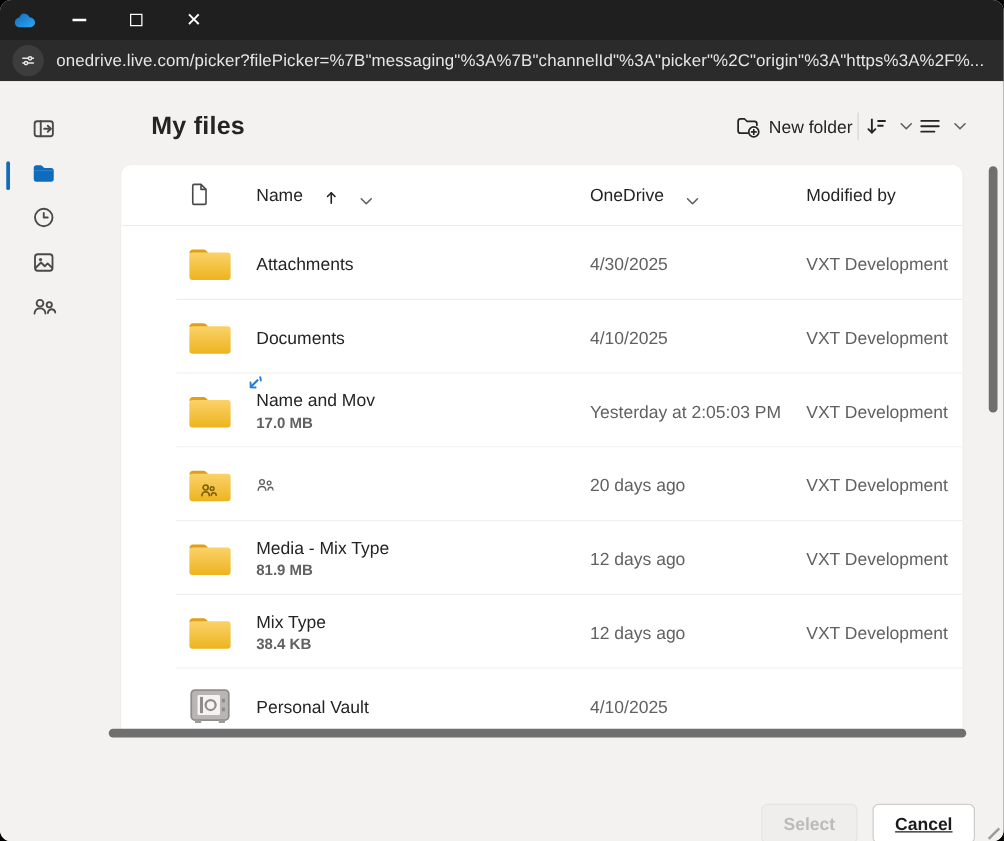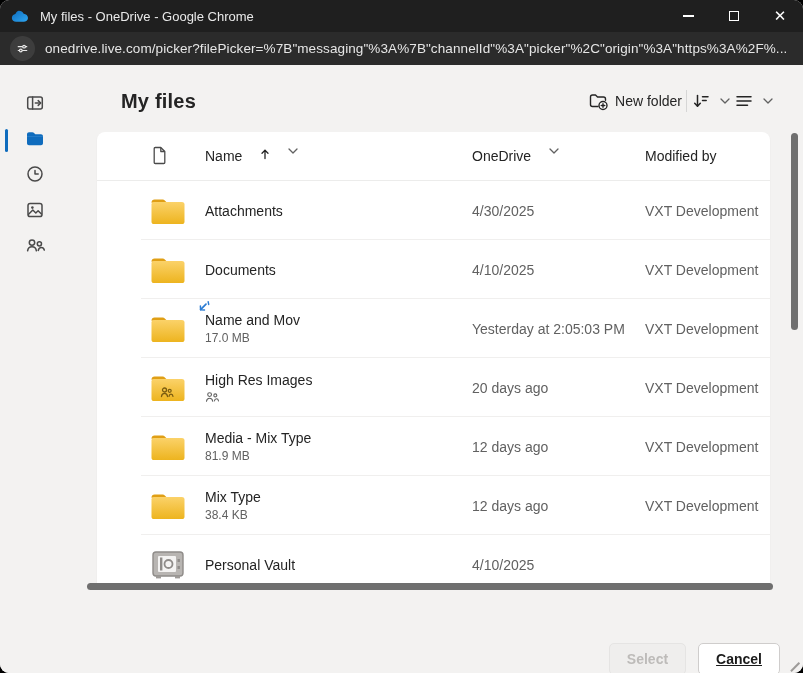--- a/index.html
+++ b/index.html
@@ -31,27 +31,27 @@
   
   .page-header{position:absolute;left:97px;right:28px;top:20px;height:32px;display:flex;align-items:center;justify-content:space-between;margin-left:24px;}
   .page-title{font-size:20px;font-weight:700;color:#242424;letter-spacing:.2px;}
   .cmd-bar{display:flex;align-items:center;}
   .cmd-btn{display:flex;align-items:center;gap:7px;background:none;border:none;padding:4px 2px;font-family:inherit;font-size:14px;color:#242424;cursor:pointer;}
   .cmd-divider{width:1px;height:22px;background:#d6d6d6;margin:0 2px;}
   .chev{margin-left:2px;display:flex;align-items:center;}
   
   .panel{position:absolute;left:97px;top:67px;width:673px;height:453px;background:#fff;border-radius:8px 8px 0 0;overflow:hidden;box-shadow:0 1px 2px rgba(0,0,0,.05);}
   .thead{height:49px;display:grid;grid-template-columns:53px 55px 1fr 173px 125px;align-items:center;border-bottom:1px solid #ececeb;font-size:14px;color:#242424;}
-  .th{display:flex;align-items:flex-start;gap:18px;cursor:pointer;}
+  .th{display:flex;align-items:flex-end;gap:18px;cursor:pointer;}
   .rows{position:relative;}
   .file-row{height:59px;display:grid;grid-template-columns:53px 55px 1fr 173px 125px;align-items:center;position:relative;cursor:pointer;background:#fff;}
   .file-row::after{content:"";position:absolute;left:44px;right:0;bottom:0;height:1px;background:#f0efee;}
   .cell-name{display:flex;flex-direction:column;justify-content:center;gap:3px;}
   .fname{font-size:14px;color:#242424;}
-  .fsize{font-size:12px;color:#616161;display:flex;align-items:center;}
+  .fsize{font-size:12px;color:#616161;display:flex;align-items:center;font-weight:bold;}
   .cell-dim{font-size:14px;color:#616161;white-space:nowrap;}
   .icon-wrap{position:relative;width:36px;height:30px;}
   .sync-badge{position:absolute;left:99px;top:1px;width:15px;height:15px;}
   
   .vscroll{position:absolute;right:5px;top:68px;width:7px;height:197px;border-radius:4px;background:#6f6f6f;cursor:pointer;}
   .hscroll{position:absolute;left:87px;top:518px;width:686px;height:7px;border-radius:4px;background:#6f6f6f;cursor:pointer;}
   
   .footer-btns{position:absolute;top:578px;right:23px;display:flex;gap:12px;}
   .btn{height:32px;padding:0 17px;border-radius:5px;font-family:inherit;font-size:14px;font-weight:700;cursor:pointer;}
   .btn-select{background:#efeeed;border:1px solid #e5e4e3;color:#bdbbb9;cursor:default;}
@@ -70,21 +70,20 @@
       <svg viewBox="0 0 24 15" width="20" height="14">
         <defs>
             <linearGradient id="cg" x1="0" y1="0" x2="1" y2="1">
           <stop offset="0" stop-color="#0f6cbd"></stop>
               <stop offset="1" stop-color="#2ea7f2"></stop>
         </linearGradient>
           </defs>
         <path fill="url(#cg)" d="M9.4 1.2c2.6 0 4.8 1.5 5.8 3.7 2.9.2 5.2 2.4 5.2 5 0 2.8-2.5 4.6-5.3 4.6H6.1C3.3 14.5 1 12.6 1 9.9c0-2.4 1.9-4.4 4.3-4.8C6 3 7.9 1.2 9.4 1.2z"></path>
       </svg>
     </span>
-    <span class="title">My files - OneDrive - Google Chrome</span>
     <div class="win-controls">
       <div class="win-btn">
           <span class="glyph-min"></span>
         </div>
       <div class="win-btn">
           <span class="glyph-max"></span>
         </div>
       <div class="win-btn">
           <span class="glyph-close">✕</span>
         </div>
@@ -319,21 +318,20 @@
         <g transform="translate(10.5,14)">
           <circle cx="4" cy="3" r="2" fill="none" stroke="#7a5c10" stroke-width="1.3"></circle>
           <path d="M1 9.5c.2-2 1.4-3.1 3-3.1s2.8 1.1 3 3.1" fill="none" stroke="#7a5c10" stroke-width="1.3" stroke-linecap="round"></path>
           <circle cx="9.2" cy="3.8" r="1.5" fill="none" stroke="#7a5c10" stroke-width="1.2"></circle>
           <path d="M8.5 9.3c.2-1.4 1-2.1 2-2.1s1.8.7 2 2.1" fill="none" stroke="#7a5c10" stroke-width="1.2" stroke-linecap="round"></path>
         </g>
       </svg>
 
     </div>
     <div class="cell-name">
-      <span class="fname">High Res Images</span>
 
       <span class="fsize">
         <svg viewBox="0 0 14 12" width="14" height="12" fill="none" stroke="#616161" stroke-width="1.1" stroke-linecap="round">
           <circle cx="4.6" cy="3.6" r="1.9"></circle>
                   <path d="M1.5 10.3c.2-2 1.4-3.1 3.1-3.1s2.9 1.1 3.1 3.1"></path>
           <circle cx="10.3" cy="4.4" r="1.5"></circle>
                   <path d="M9.4 10c.2-1.5 1-2.2 2.1-2.2 1 0 1.8.7 2 2.2"></path>
         </svg>
       </span>
     </div>

